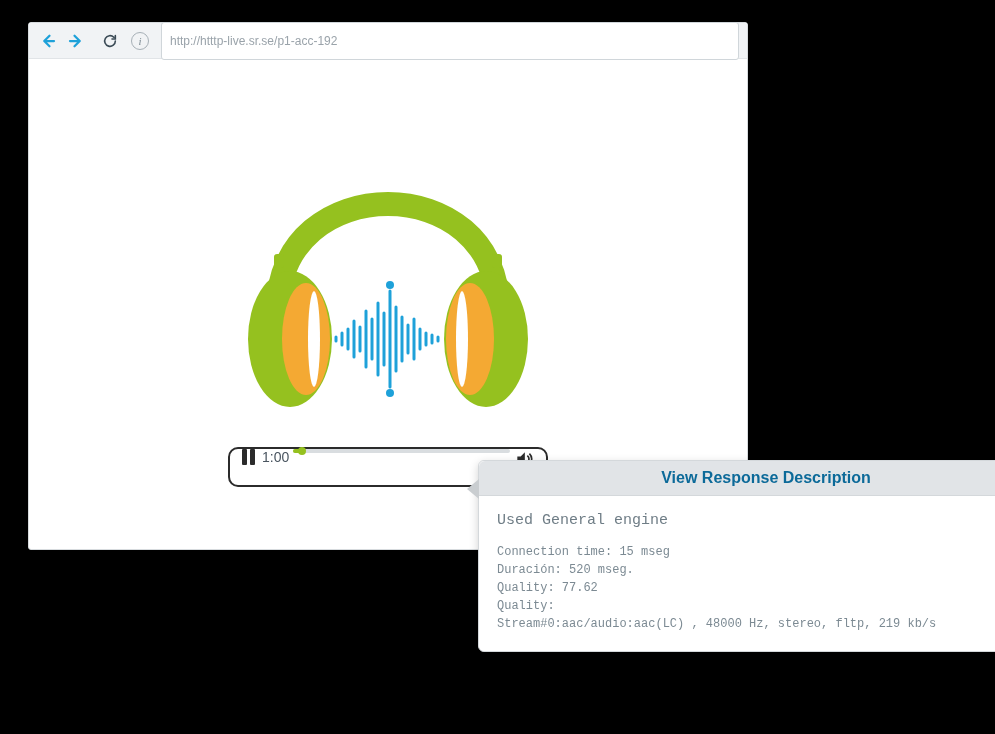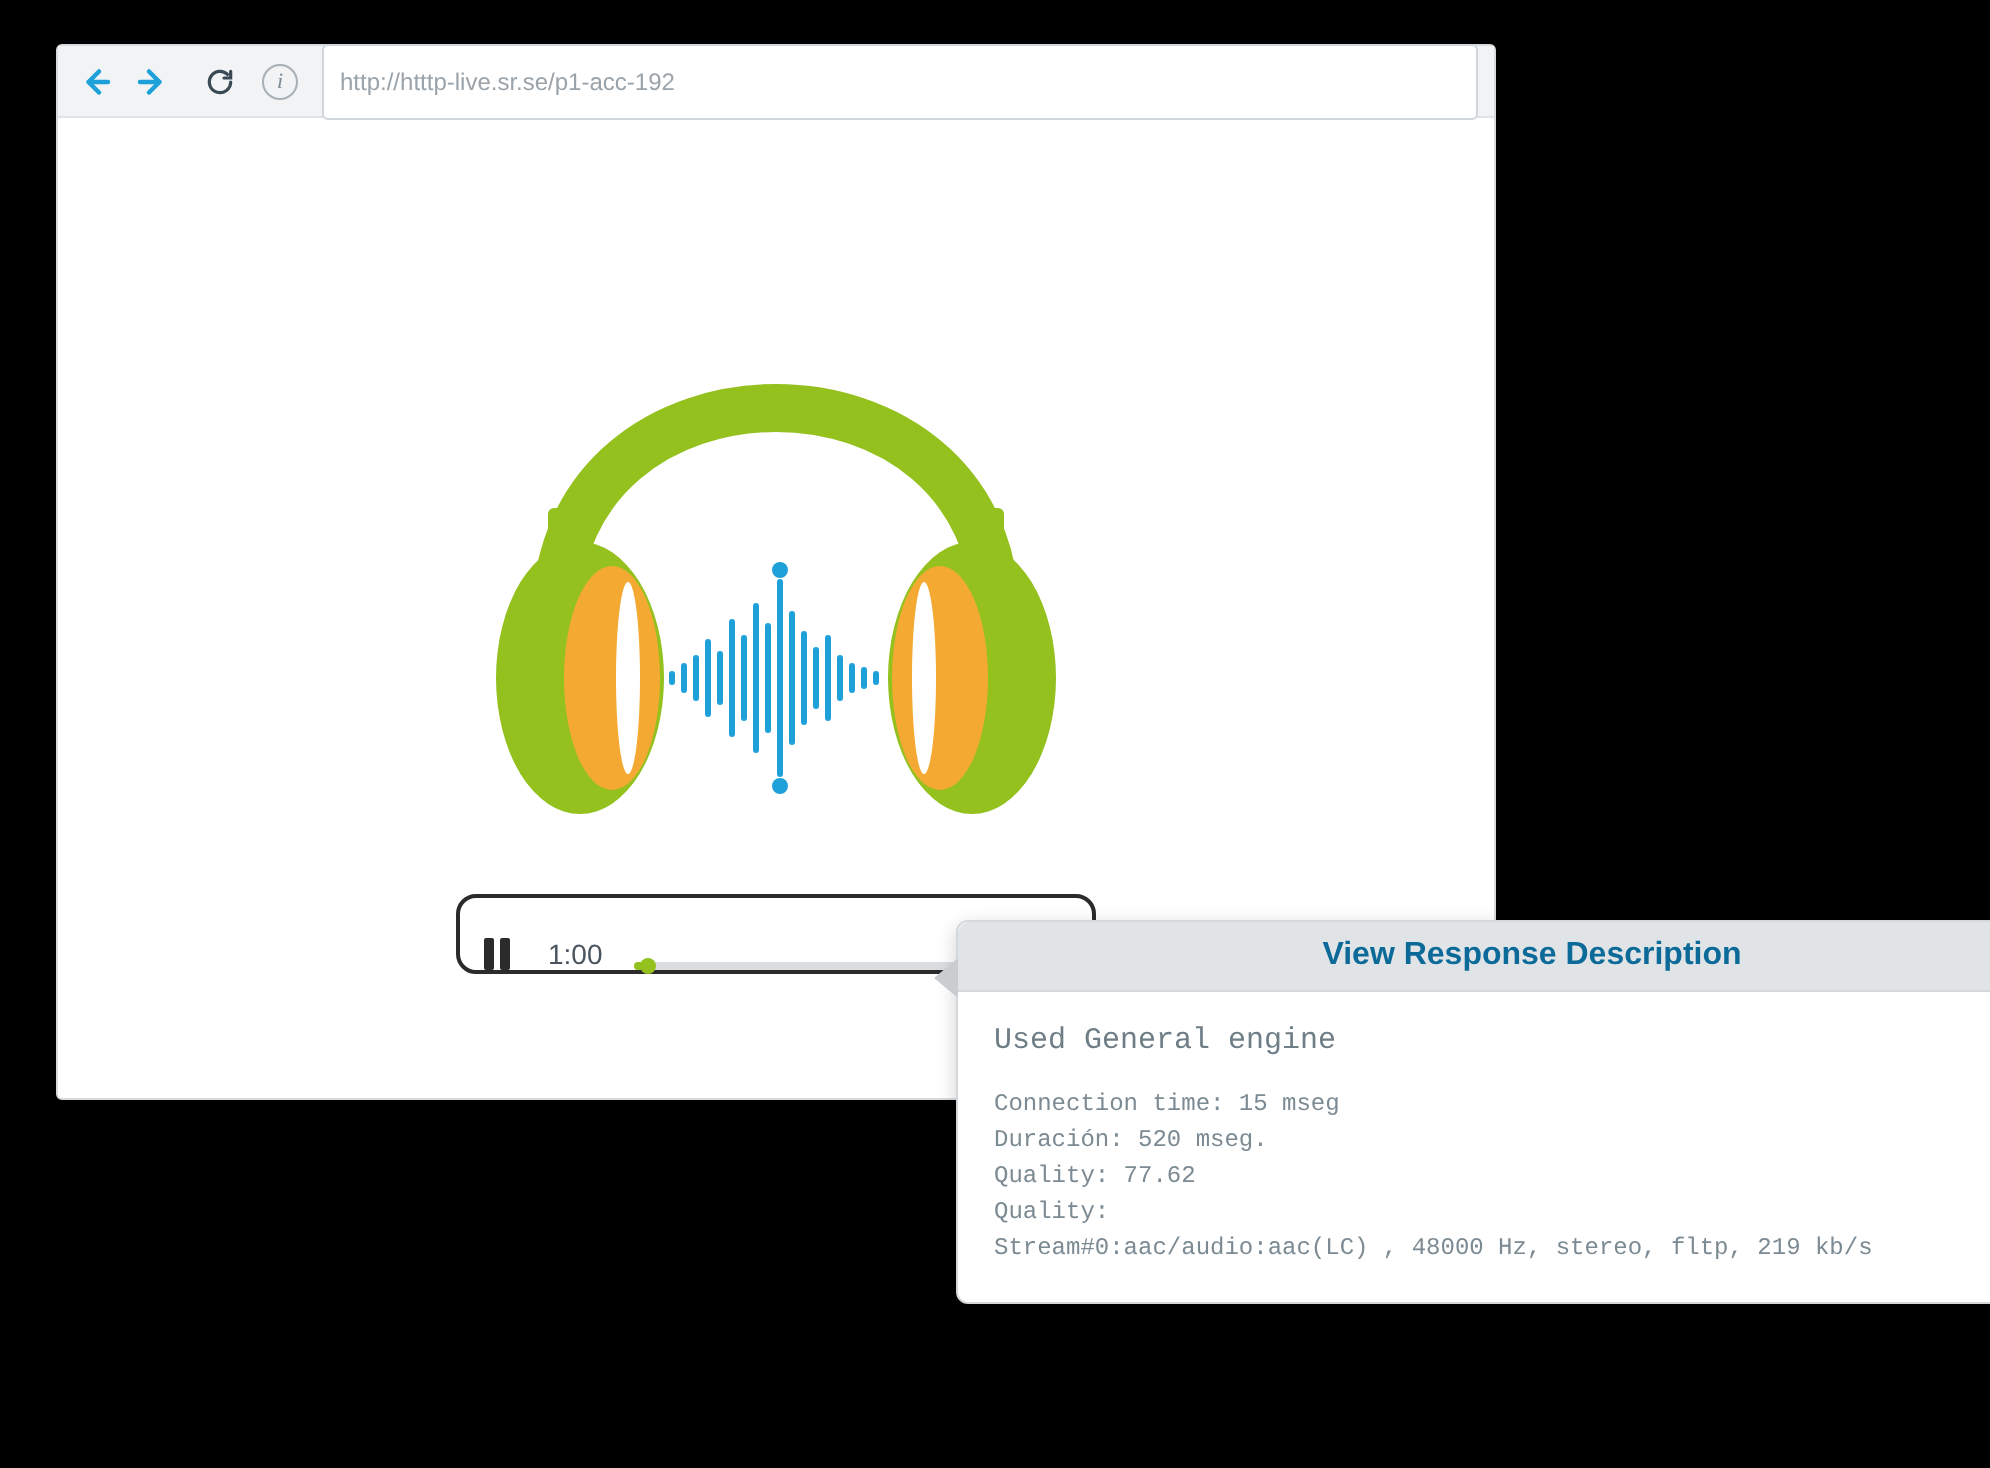--- a/index.html
+++ b/index.html
@@ -84,23 +84,23 @@
   .hp-illus { width: 340px; height: 340px; }
 
   
   .player {
     width: 320px;
     height: 40px;
     border: 2px solid #2b2b2b;
     border-radius: 10px;
     background: #fff;
     display: flex;
-    align-items: flex-end;
+    align-items: flex-start;
     padding: 0 12px;
-    gap: 16px;
+    gap: 4px;
     margin-top: 18px;
   }
   .pause-btn { width: 16px; height: 16px; display:flex; gap:3px; cursor:pointer; }
   .pause-btn span { width: 5px; background: #2b2b2b; border-radius:1px; }
   .time { font-size: 14px; color: #4a5560; }
   .progress {
     flex:1; height:4px; background:#d9dde0; border-radius:2px; position:relative;
   }
   .progress-fill {
     position:absolute; left:0; top:0; bottom:0; width:4%; background:#95c11f; border-radius:2px;

